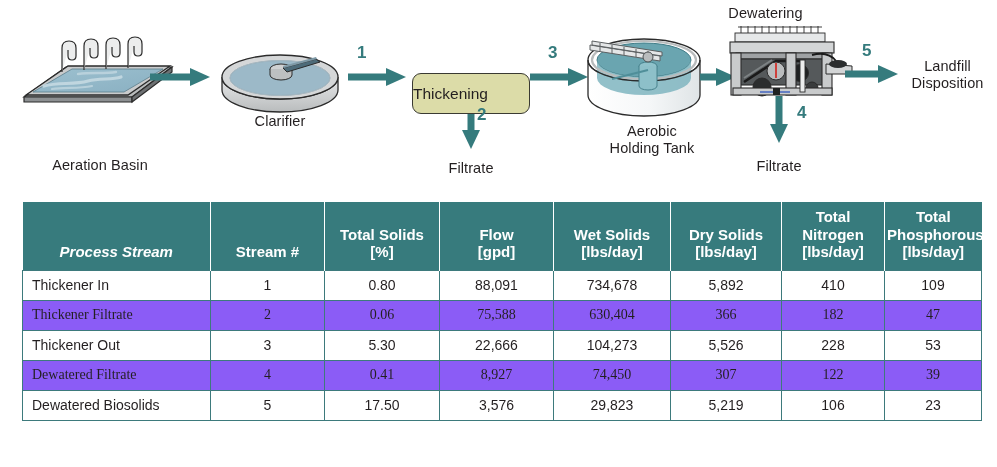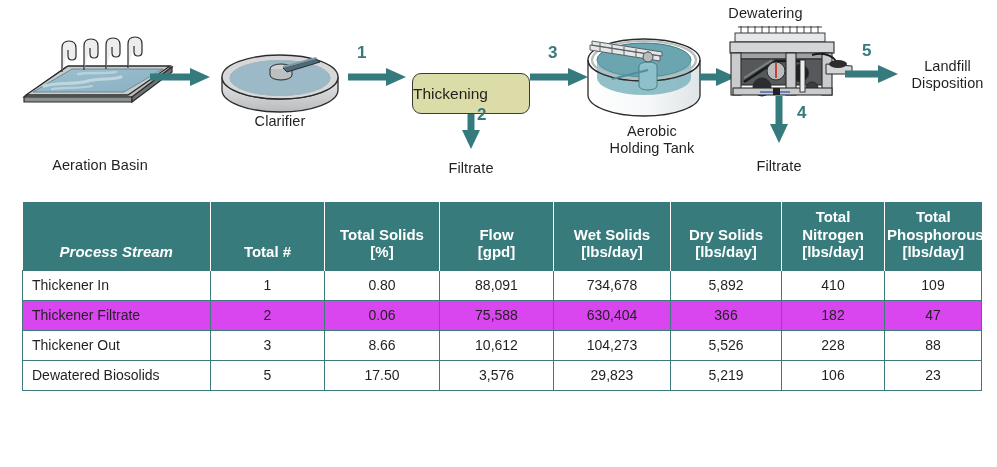--- a/index.html
+++ b/index.html
@@ -90,21 +90,21 @@
     font-size: 14px;
     padding: 0 5px;
     box-sizing: border-box;
   }
   #data-table td.name-cell {
     text-align: left;
     padding-left: 9px;
   }
   #data-table tbody tr.alt td { background: #eef0ef; }
   #data-table tbody tr td { background: #ffffff; }
-  #data-table tbody tr.alt td { background: #d946ef; }
+  #data-table tbody tr.alt td { background: #8b5cf6; font-family: Liberation Serif, serif; }
 </style>
 </head>
 <body>
 
 <div id="diagram">
 
   <svg width="997" height="190" viewBox="0 0 997 190">
     <defs>
       <linearGradient id="basinWater" x1="0" y1="0" x2="1" y2="1">
         <stop offset="0%" stop-color="#9cc0cf"></stop>
@@ -300,21 +300,21 @@
       <col style="width:115px">
       <col style="width:114px">
     <col style="width:117px">
       <col style="width:111px">
       <col style="width:103px">
       <col style="width:97px">
   </colgroup>
   <thead>
     <tr>
       <th>Process Stream</th>
-      <th>Total #</th>
+      <th>Stream #</th>
       <th>Total Solids
 [%]</th>
       <th>Flow
 [gpd]</th>
       <th>Wet Solids
 [lbs/day]</th>
       <th>Dry Solids
 [lbs/day]</th>
       <th>Total
 Nitrogen
@@ -341,26 +341,36 @@
       <td>0.06</td>
       <td>75,588</td>
       <td>630,404</td>
       <td>366</td>
       <td>182</td>
       <td>47</td>
     </tr>
     <tr>
       <td class="name-cell">Thickener Out</td>
       <td>3</td>
-      <td>8.66</td>
-      <td>10,612</td>
+      <td>5.30</td>
+      <td>22,666</td>
       <td>104,273</td>
       <td>5,526</td>
       <td>228</td>
-      <td>88</td>
+      <td>53</td>
+    </tr>
+    <tr class="alt">
+      <td class="name-cell">Dewatered Filtrate</td>
+      <td>4</td>
+      <td>0.41</td>
+      <td>8,927</td>
+      <td>74,450</td>
+      <td>307</td>
+      <td>122</td>
+      <td>39</td>
     </tr>
     <tr>
       <td class="name-cell">Dewatered Biosolids</td>
       <td>5</td>
       <td>17.50</td>
       <td>3,576</td>
       <td>29,823</td>
       <td>5,219</td>
       <td>106</td>
       <td>23</td>

